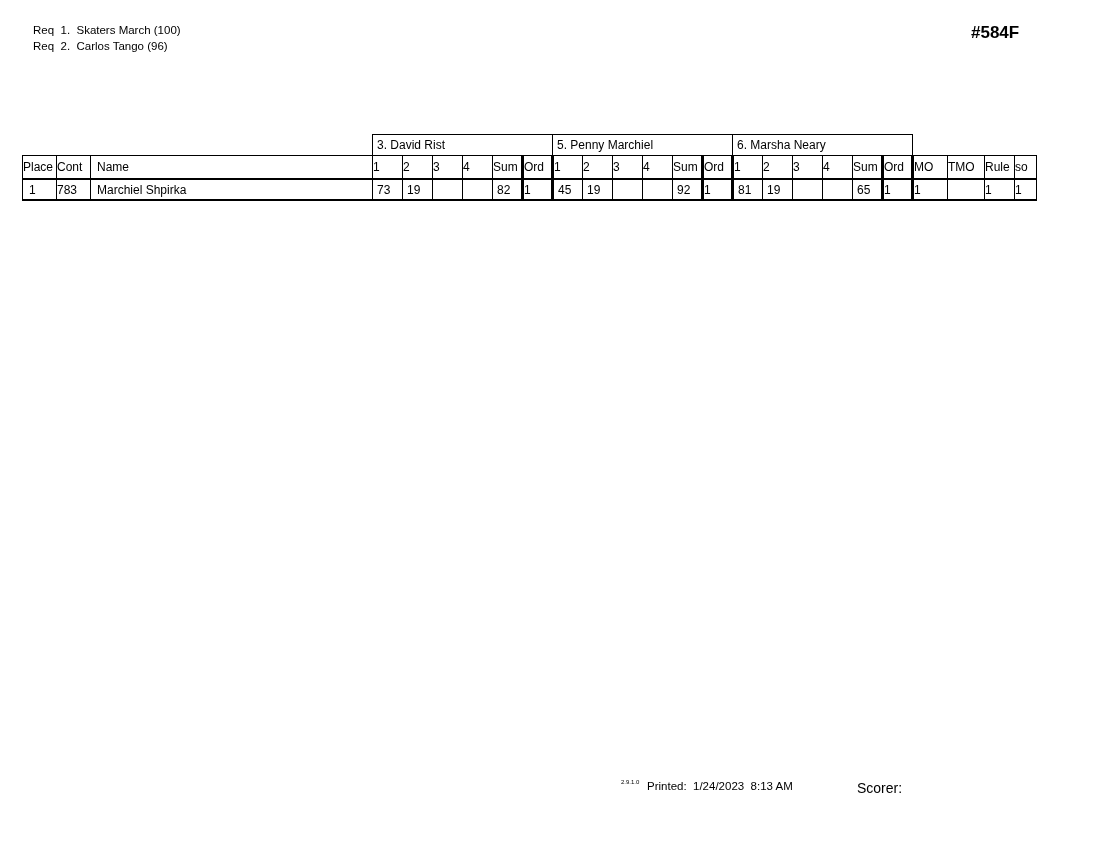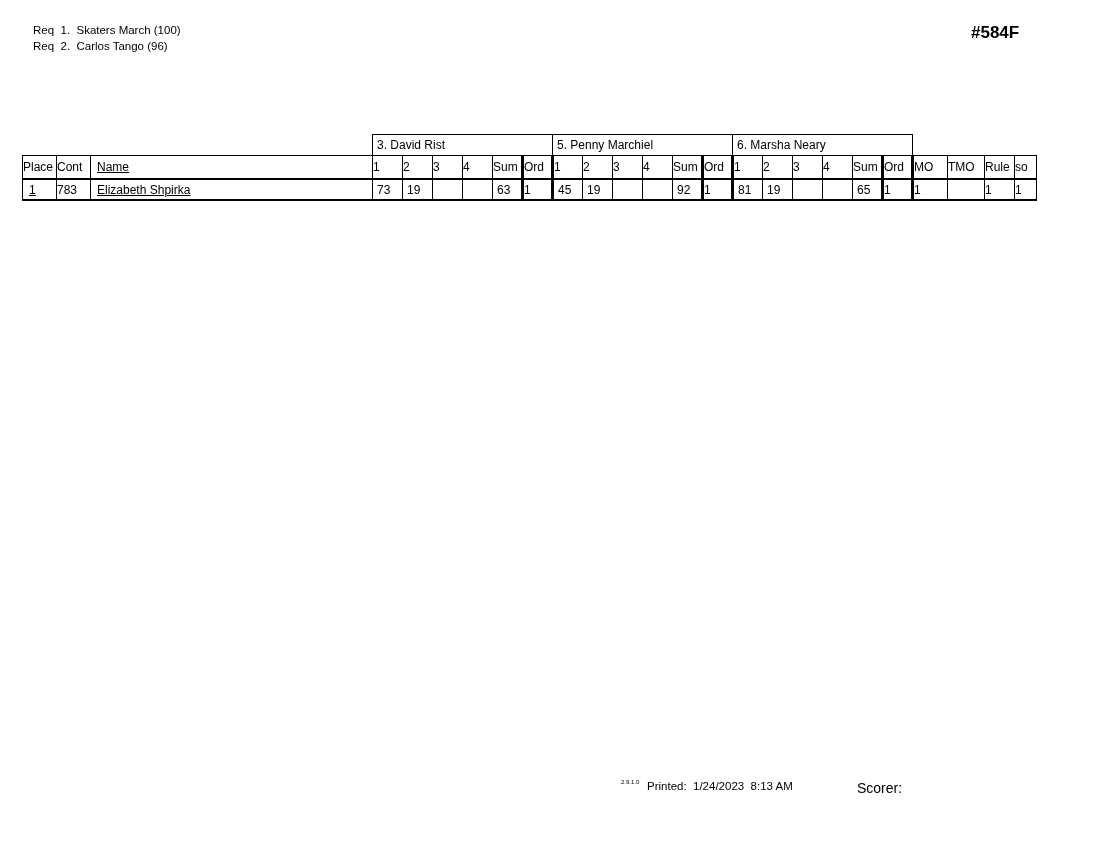--- a/index.html
+++ b/index.html
@@ -39,21 +39,21 @@
     overflow: hidden;
     white-space: nowrap;
   }
   tr.jrow  td { height: 20px; }
   tr.hdr   th { height: 22px; border-bottom: 2px solid #000; }
   tr.drow  td { height: 19px; border-bottom: 2px solid #000; }
 
   .nb { border: none !important; }
   .ord { border-left: 3px solid #000 !important; border-right: 3px solid #000 !important; margin-left: 8px; }
   .b { font-weight: bold; }
-  .l { text-align: left; padding-left: 6px !important; text-decoration: underline; }
+  .l { text-align: left; padding-left: 6px !important; }
   .score { text-align: left !important; padding-left: 4px !important; }
   .jname {
     text-align: left; padding-left: 4px !important;
     white-space: pre; font-size: 11.5px;
   }
 
   
   .f-version { position: absolute; left: 621px; top: 779px; font-size: 6px; letter-spacing: 0; }
   .f-printed { position: absolute; left: 647px; top: 780px; font-size: 11.5px; white-space: pre; }
   .f-scorer  { position: absolute; left: 857px; top: 780px; font-size: 14px; }
@@ -134,27 +134,27 @@
       <th class="ord">Ord</th>
 
       <th>MO</th>
       <th>TMO</th>
       <th>Rule</th>
       <th>so</th>
     </tr>
     <tr class="drow">
       <td class="b l">1</td>
       <td class="b">783</td>
-      <td class="b l">Elizabeth Shpirka</td>
+      <td class="b l">Marchiel Shpirka</td>
 
       <td class="score">73</td>
       <td class="score">19</td>
       <td class="score"></td>
       <td class="score"></td>
-      <td class="score">63</td>
+      <td class="score">82</td>
       <td class="ord b">1</td>
 
       <td class="score">45</td>
       <td class="score">19</td>
       <td class="score"></td>
       <td class="score"></td>
       <td class="score">92</td>
       <td class="ord b">1</td>
 
       <td class="score">81</td>

